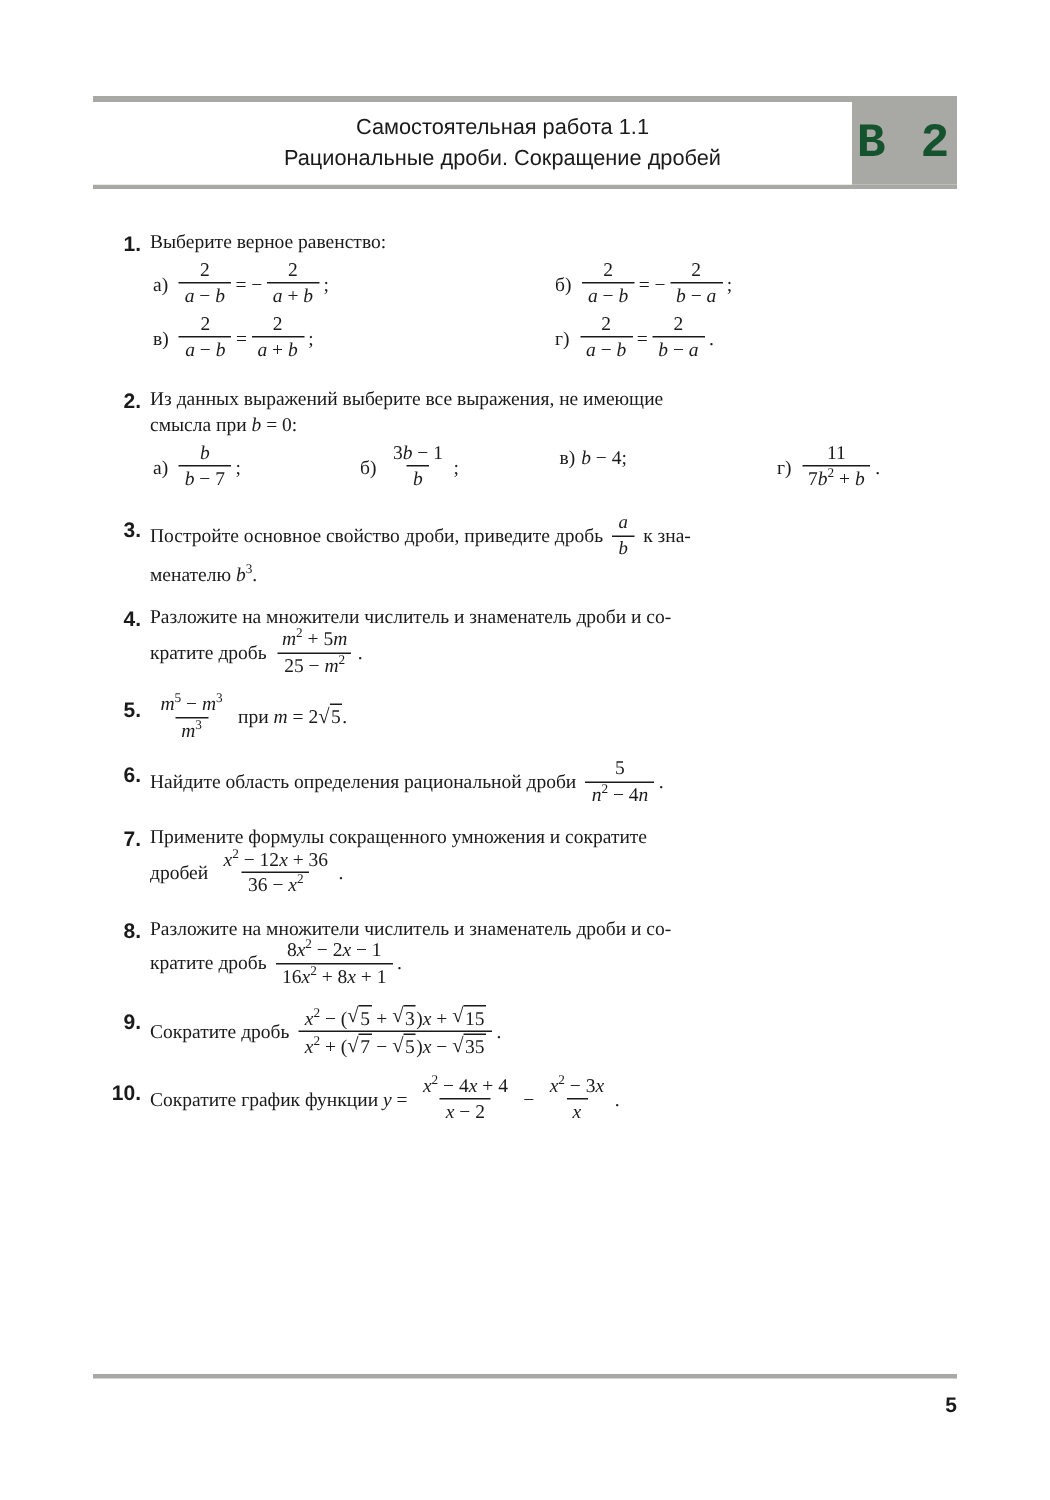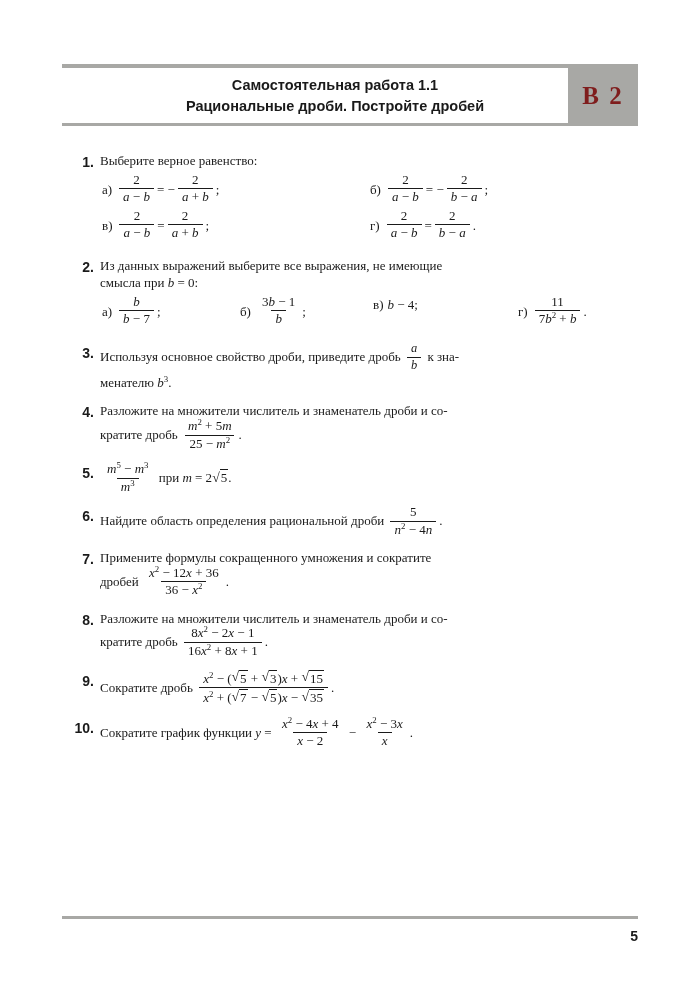--- a/index.html
+++ b/index.html
@@ -46,37 +46,37 @@
     height: 55px;
   }
   .header-title {
     flex: 1 1 auto;
     background: #ffffff;
     display: flex;
     flex-direction: column;
     align-items: center;
     justify-content: center;
     font-family: "Liberation Sans", sans-serif;
-    font-weight: bold;
+    font-weight: normal;
     font-size: 14.5px;
     line-height: 1.42;
     color: #1a1a1a;
     text-align: center;
     padding-left: 40px;
   }
   .header-badge {
     width: 70px;
     background: #a8a8a5;
-    color: #7f1d1d;
+    color: #14532d;
     display: flex;
     align-items: center;
     justify-content: center;
-    font-family: Liberation Serif, serif;
+    font-family: Liberation Mono, monospace;
     font-weight: bold;
-    font-size: 25px;
+    font-size: 32px;
     letter-spacing: 2px;
   }
 
   
   .content {
     position: absolute;
     left: 62px;
     top: 152px;
     width: 576px;
   }
@@ -203,21 +203,21 @@
 </head>
 <body>
 
 <div class="page">
 
   <div class="header-wrap">
     <div class="rule"></div>
     <div class="header-band">
       <div class="header-title">
         <span>Самостоятельная работа 1.1</span>
-        <span>Рациональные дроби. Постройте дробей</span>
+        <span>Рациональные дроби. Сокращение дробей</span>
       </div>
       <div class="header-badge">В 2</div>
     </div>
     <div class="rule-thin"></div>
   </div>
 
   <div class="content">
 
     <div class="problem">
       <div class="pnum">1.</div>
@@ -318,21 +318,21 @@
                 </span>.
             </span>
           </div>
         </div>
       </div>
     </div>
 
     <div class="problem">
       <div class="pnum">3.</div>
       <div class="pbody">
-        <span>Используя основное свойство дроби, приведите дробь</span>
+        <span>Постройте основное свойство дроби, приведите дробь</span>
         <span class="frac small">
             <span class="num"><i class="m">a</i></span>
             <span class="den"><i class="m">b</i></span>
           </span>
         <span>к зна-</span>
         <div>
           менателю <i class="m">b</i><sup class="pwn">3</sup>.
         </div>
       </div>
     </div>

